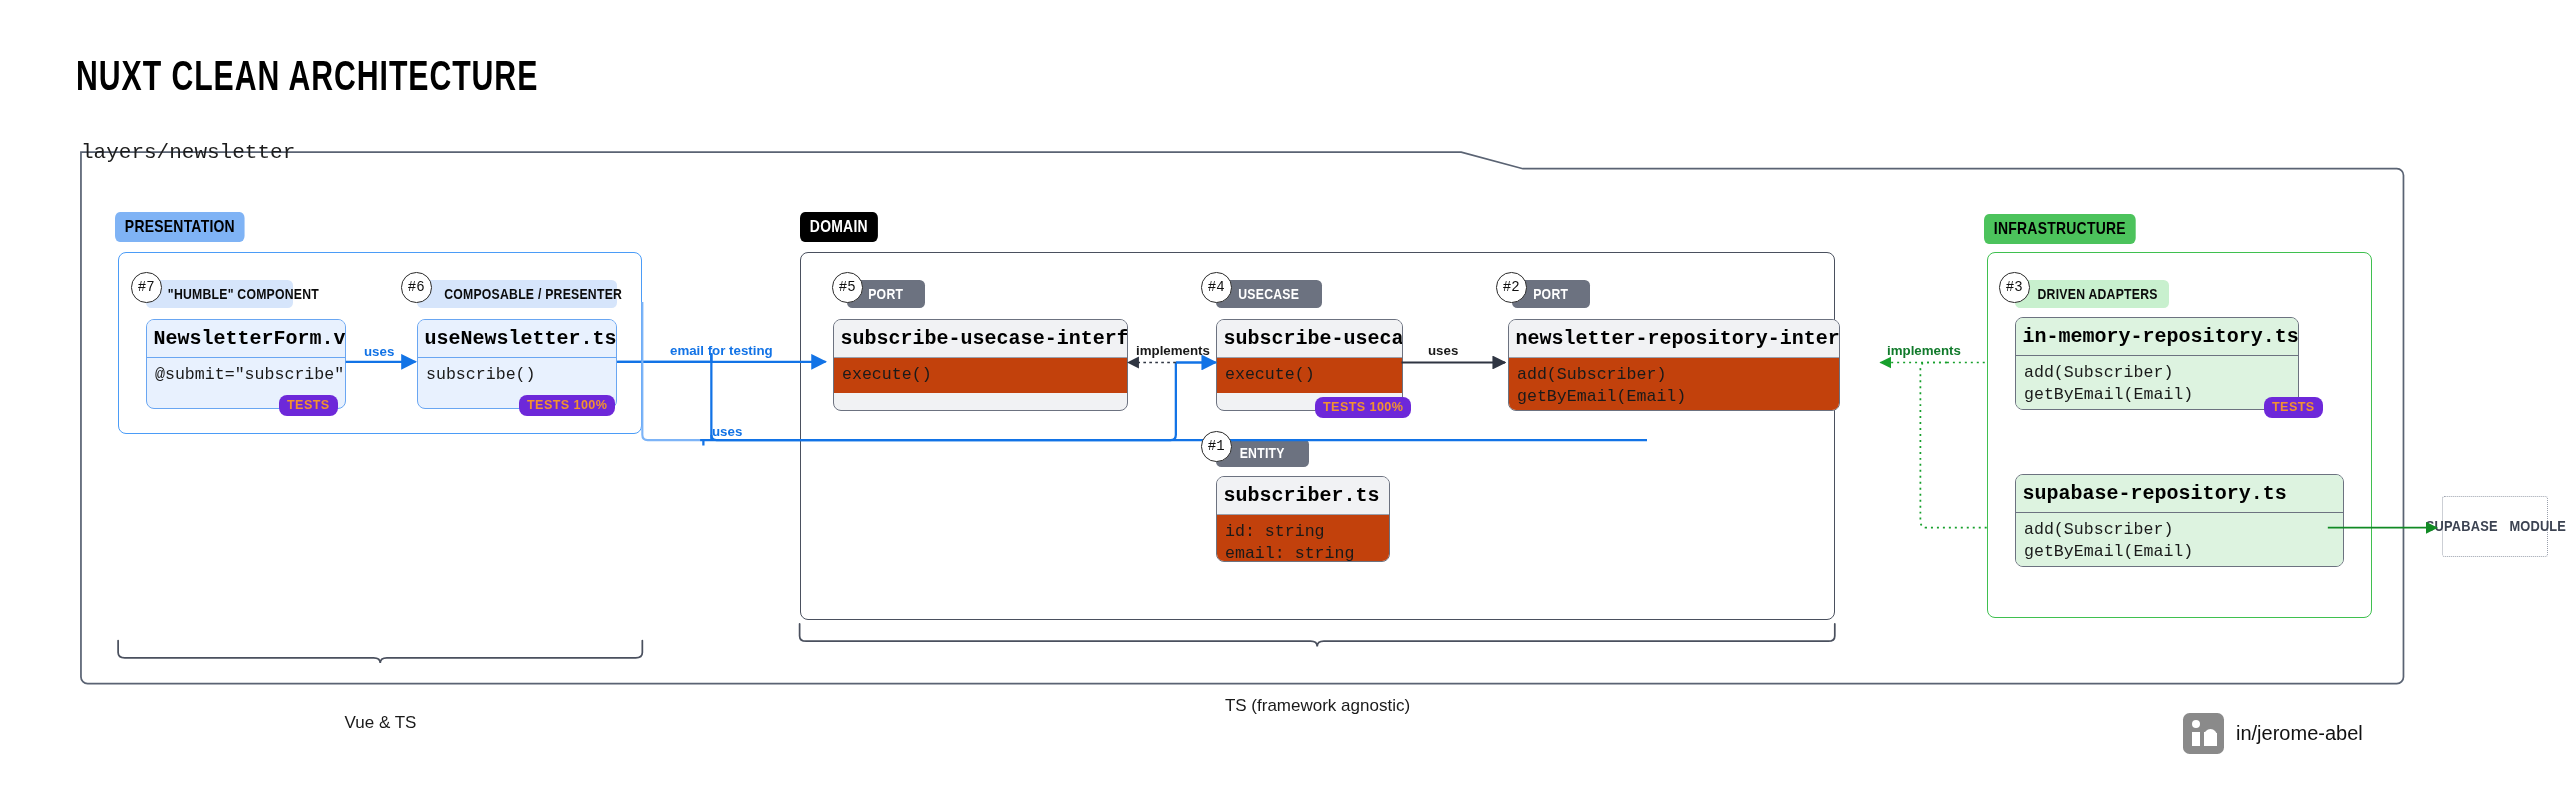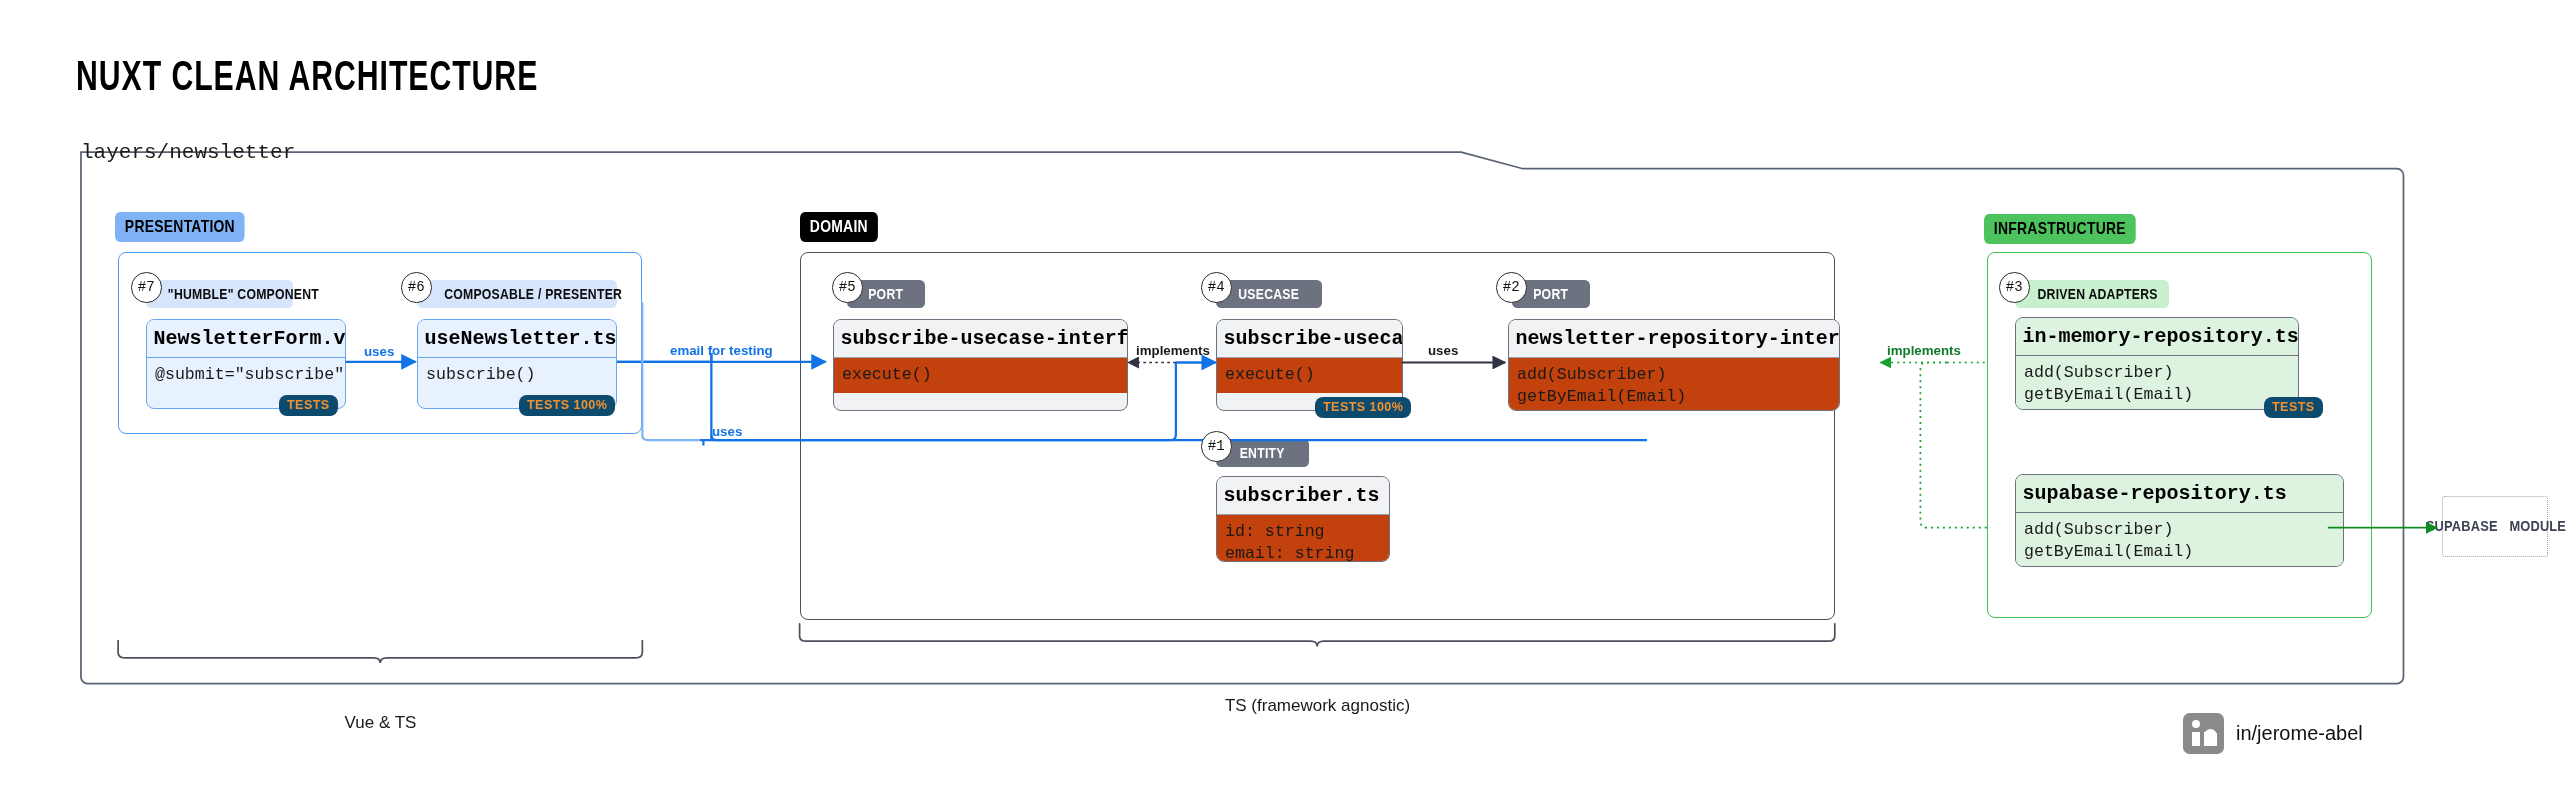--- a/index.html
+++ b/index.html
@@ -87,21 +87,21 @@
   .card-gray { border-color: #6C7280; background: #F1F2F4; }
   .card-gray .hdr { background: #F1F2F4; border-bottom: 1.3px solid #9AA0AC; }
   .card-gray .body { background: #c2410c; }
   
   .card-green { border-color: #6C7280; background: #DDF3E0; }
   .card-green .hdr { background: #DDF3E0; border-bottom: 1.3px solid #6C7280; }
   .card-green .body { background: #DDF3E0; }
 
   
   .tests-pill {
-    background: #0c4a6e; color: #F2922F; border-radius: 8px;
+    background: #6d28d9; color: #F2922F; border-radius: 8px;
     font-family: "Liberation Sans", sans-serif; font-weight: 700;
     font-size: 12.6px; letter-spacing: 0.4px; padding: 3.3px 8px 4px;
     white-space: nowrap; z-index: 5;
   }
 
   
   .conn-label {
     font-family: "Liberation Sans", sans-serif; font-weight: 700;
     font-size: 13.3px; white-space: nowrap; z-index: 5; line-height: 1;
   }

